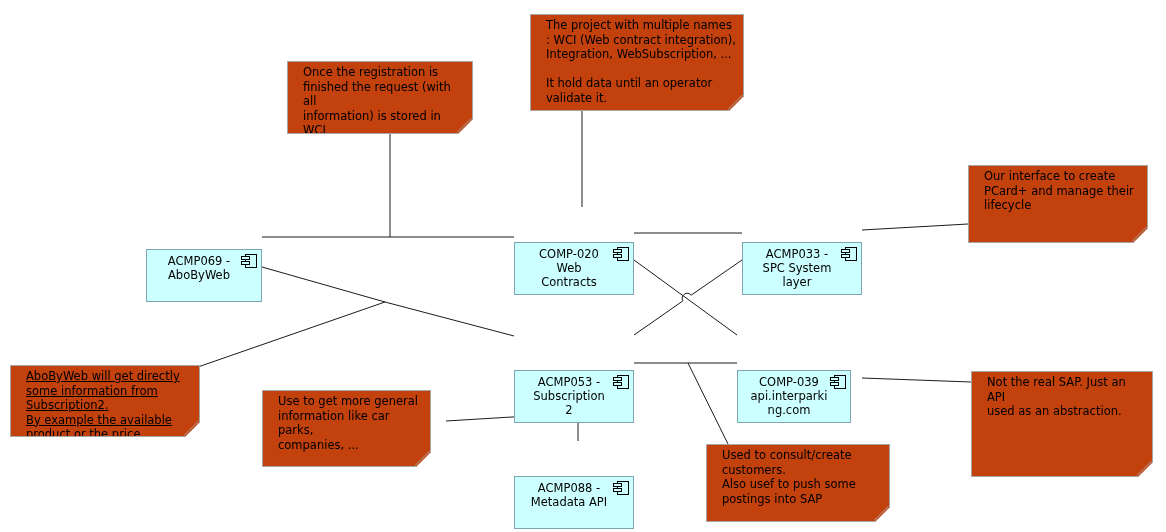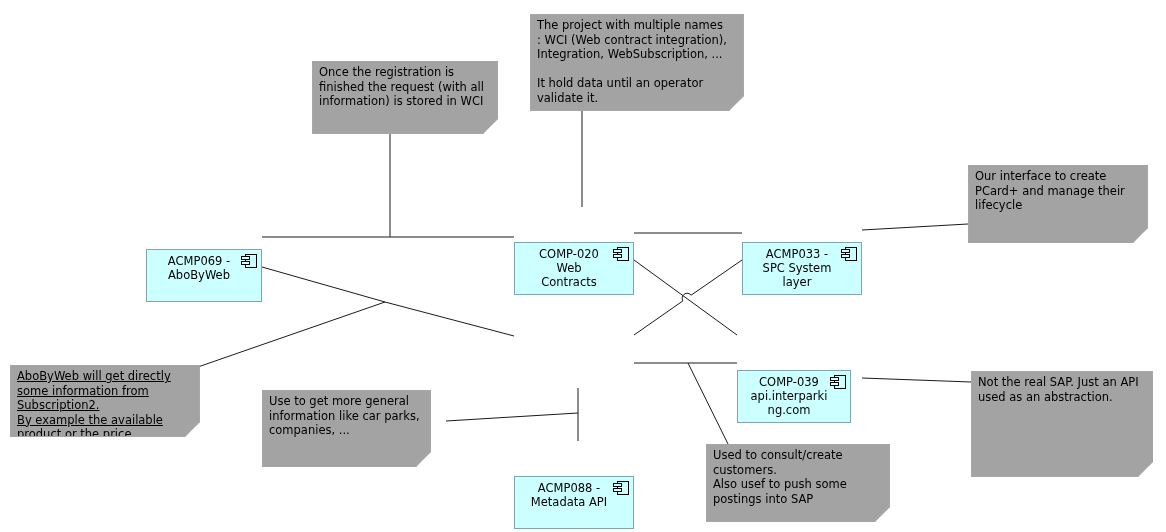--- a/index.html
+++ b/index.html
@@ -16,35 +16,36 @@
     box-sizing:border-box;
     margin-top:35px;
   }
   .clabel{
     white-space:pre-line;text-align:center;font-size:11.5px;line-height:14px;
     padding:4px 14px 0 4px;
   }
   .cicon{position:absolute;top:4px;right:4px;}
   
   .note{
-    position:absolute;background:#a3a3a3;border:1px solid #a6a6a6;
+    position:absolute;background:#c2410c;border:1px solid #a6a6a6;
     box-sizing:border-box;overflow:hidden;
     clip-path:polygon(0 0,100% 0,100% calc(100% - 15px),calc(100% - 15px) 100%,0 100%);
+    padding-left:9px;
   }
   .ntext{font-size:11.5px;line-height:14.5px;padding:3px 6px;white-space:pre-line;}
   .fold{position:absolute;right:0;bottom:0;}
   
   #c-acmp069{left:146px;top:214px;width:116px;height:53px;}
   #c-comp014{left:514px;top:207px;width:120px;height:53px;}
   #c-acmp033{left:742px;top:207px;width:120px;height:53px;}
   #c-acmp053{left:514px;top:335px;width:120px;height:53px;}
   #c-comp039{left:737px;top:335px;width:114px;height:53px;}
   #c-acmp088{left:514px;top:441px;width:120px;height:53px;}
   
-  #n-registration{left:312px;top:61px;width:186px;height:73px;}
+  #n-registration{left:287px;top:61px;width:186px;height:73px;}
   #n-project{left:530px;top:14px;width:214px;height:97px;}
   #n-pcard{left:968px;top:165px;width:180px;height:78px;}
   #n-abobyweb{left:10px;top:365px;width:190px;height:72px;text-decoration:underline;}
   #n-general{left:262px;top:390px;width:169px;height:77px;}
   #n-customers{left:706px;top:444px;width:184px;height:78px;}
   #n-sap{left:971px;top:371px;width:182px;height:106px;}
 </style>
 </head>
 <body>
 
@@ -92,20 +93,30 @@
     <svg class="cicon" width="16" height="14" viewBox="0 0 16 14">
       <rect x="4.5" y="0.5" width="11" height="13" fill="#ccffff" stroke="#000"></rect>
       <rect x="0.5" y="2.5" width="8" height="3" fill="#ccffff" stroke="#000"></rect>
       <rect x="0.5" y="7.5" width="8" height="3" fill="#ccffff" stroke="#000"></rect>
     </svg>
     <div class="clabel">ACMP033 -
 SPC System
 layer</div>
   </div>
 
+  <div class="comp" id="c-acmp053">
+    <svg class="cicon" width="16" height="14" viewBox="0 0 16 14">
+      <rect x="4.5" y="0.5" width="11" height="13" fill="#ccffff" stroke="#000"></rect>
+      <rect x="0.5" y="2.5" width="8" height="3" fill="#ccffff" stroke="#000"></rect>
+      <rect x="0.5" y="7.5" width="8" height="3" fill="#ccffff" stroke="#000"></rect>
+    </svg>
+    <div class="clabel">ACMP053 -
+Subscription
+2</div>
+  </div>
 
   <div class="comp" id="c-comp039">
     <svg class="cicon" width="16" height="14" viewBox="0 0 16 14">
       <rect x="4.5" y="0.5" width="11" height="13" fill="#ccffff" stroke="#000"></rect>
       <rect x="0.5" y="2.5" width="8" height="3" fill="#ccffff" stroke="#000"></rect>
       <rect x="0.5" y="7.5" width="8" height="3" fill="#ccffff" stroke="#000"></rect>
     </svg>
     <div class="clabel">COMP-039
 api.interparki
 ng.com</div>

